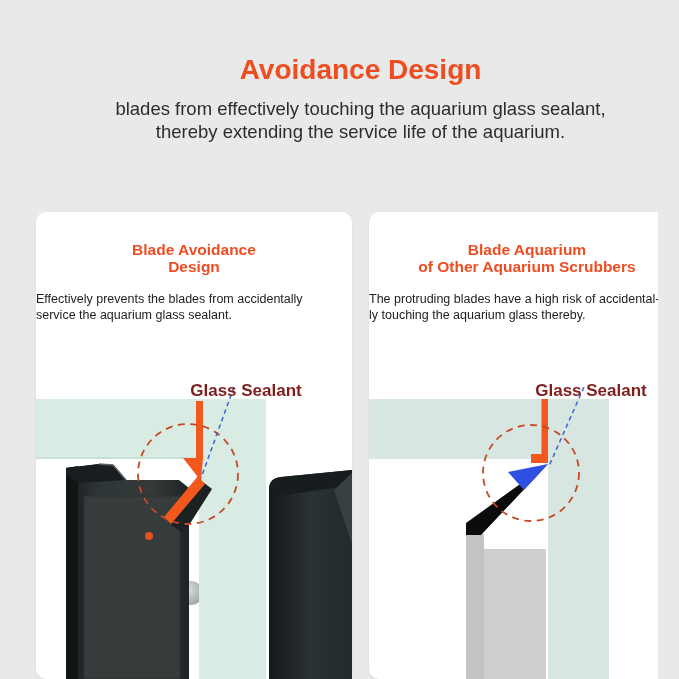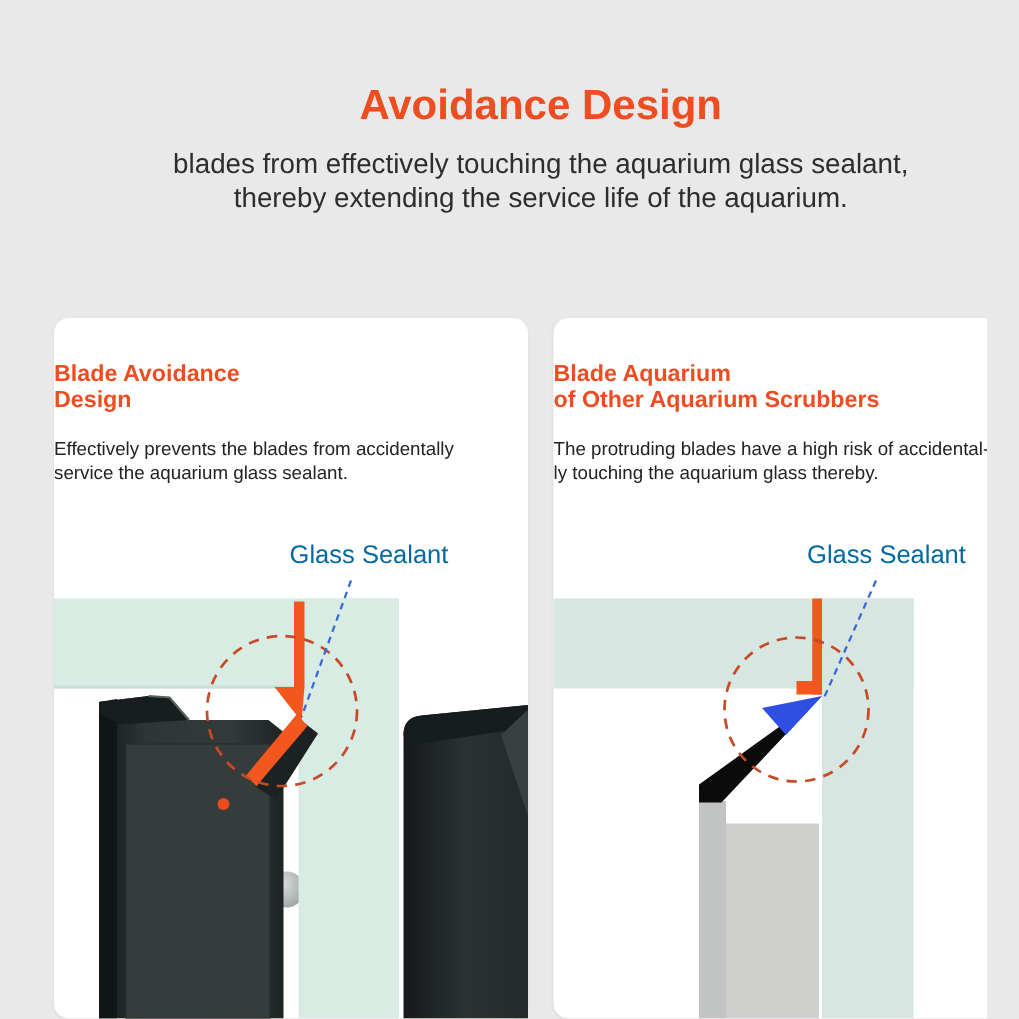--- a/index.html
+++ b/index.html
@@ -17,33 +17,33 @@
   .subtitle{margin-top:11px;font-size:18.5px;line-height:23px;font-weight:500;color:#2d2d2d;}
   .subtitle span{display:block;}
   
   .panel{
     position:absolute;top:196px;width:316px;height:467px;background:#ffffff;
     border-radius:10px;box-shadow:0 1px 3px rgba(0,0,0,0.06);
   }
   .panel-left{left:15px;}
   .panel-right{left:348px;}
   .panel-title{
-    margin-top:29px;text-align:left;font-size:15.5px;line-height:17px;
+    margin-top:29px;text-align:center;font-size:15.5px;line-height:17px;
     font-weight:700;color:#ee4d21;
   }
   .panel-title span{display:block;}
   .panel-desc{
     margin-top:17px;font-size:12.5px;line-height:15.5px;
     color:#222222;
   }
   .panel-desc span{display:block;}
   .diagram{position:absolute;left:0;top:0;width:316px;height:467px;display:block;}
   .sealant-label{
-    position:absolute;top:148px;width:170px;text-align:center;
-    font-size:17px;line-height:20px;color:#0369a1;font-weight:400;
+    position:absolute;top:169px;width:170px;text-align:center;
+    font-size:17px;line-height:20px;color:#7f1d1d;font-weight:700;
   }
   .panel-left .sealant-label{left:125px;}
   .panel-right .sealant-label{left:137px;}
 </style>
 </head>
 <body>
 
 <div class="stage">
 
   <div class="header">

